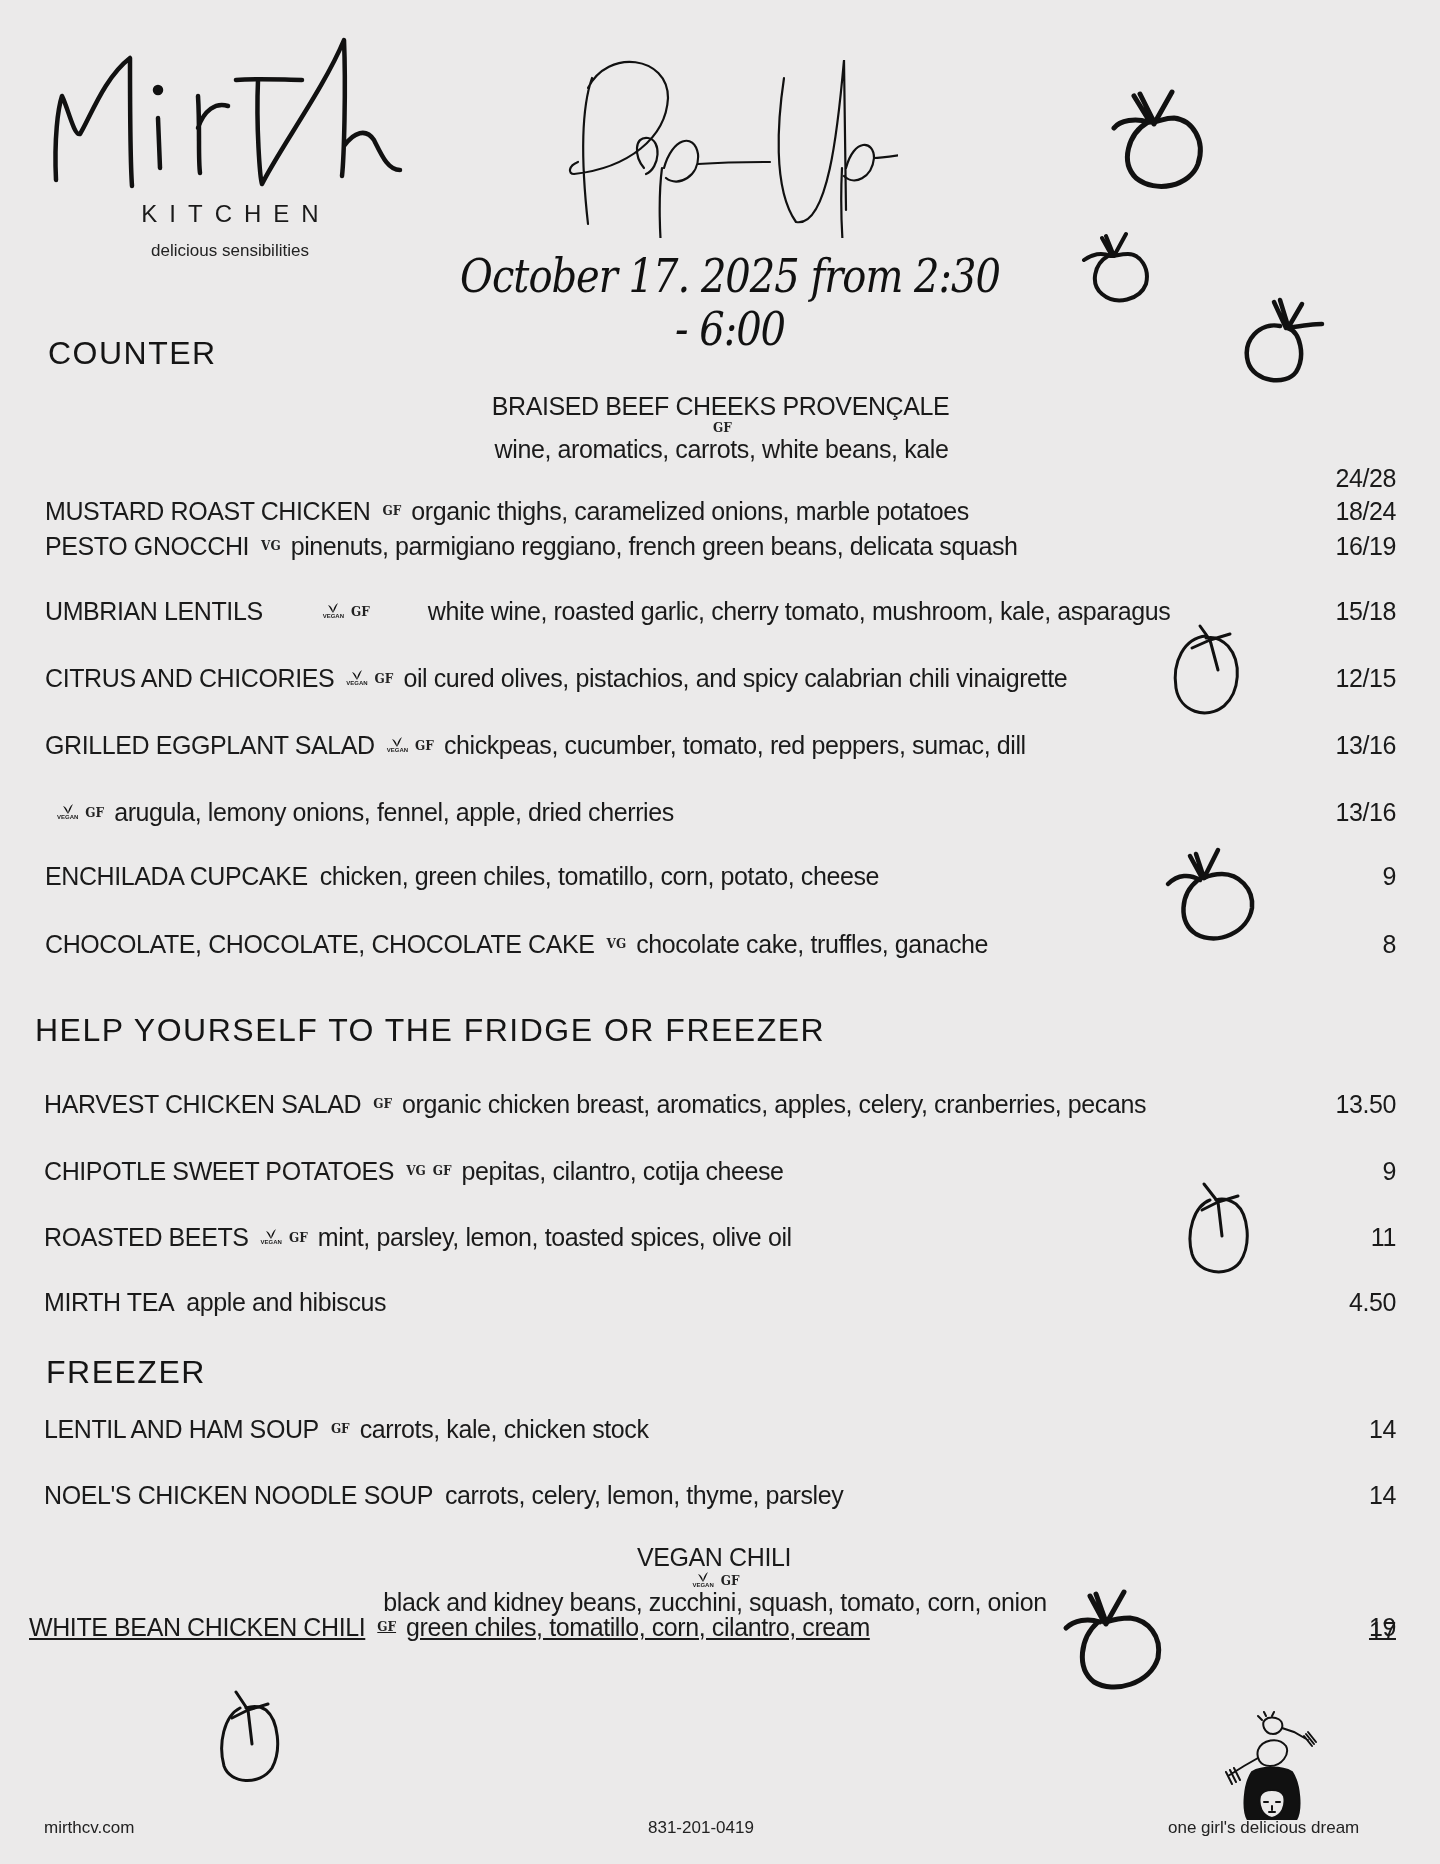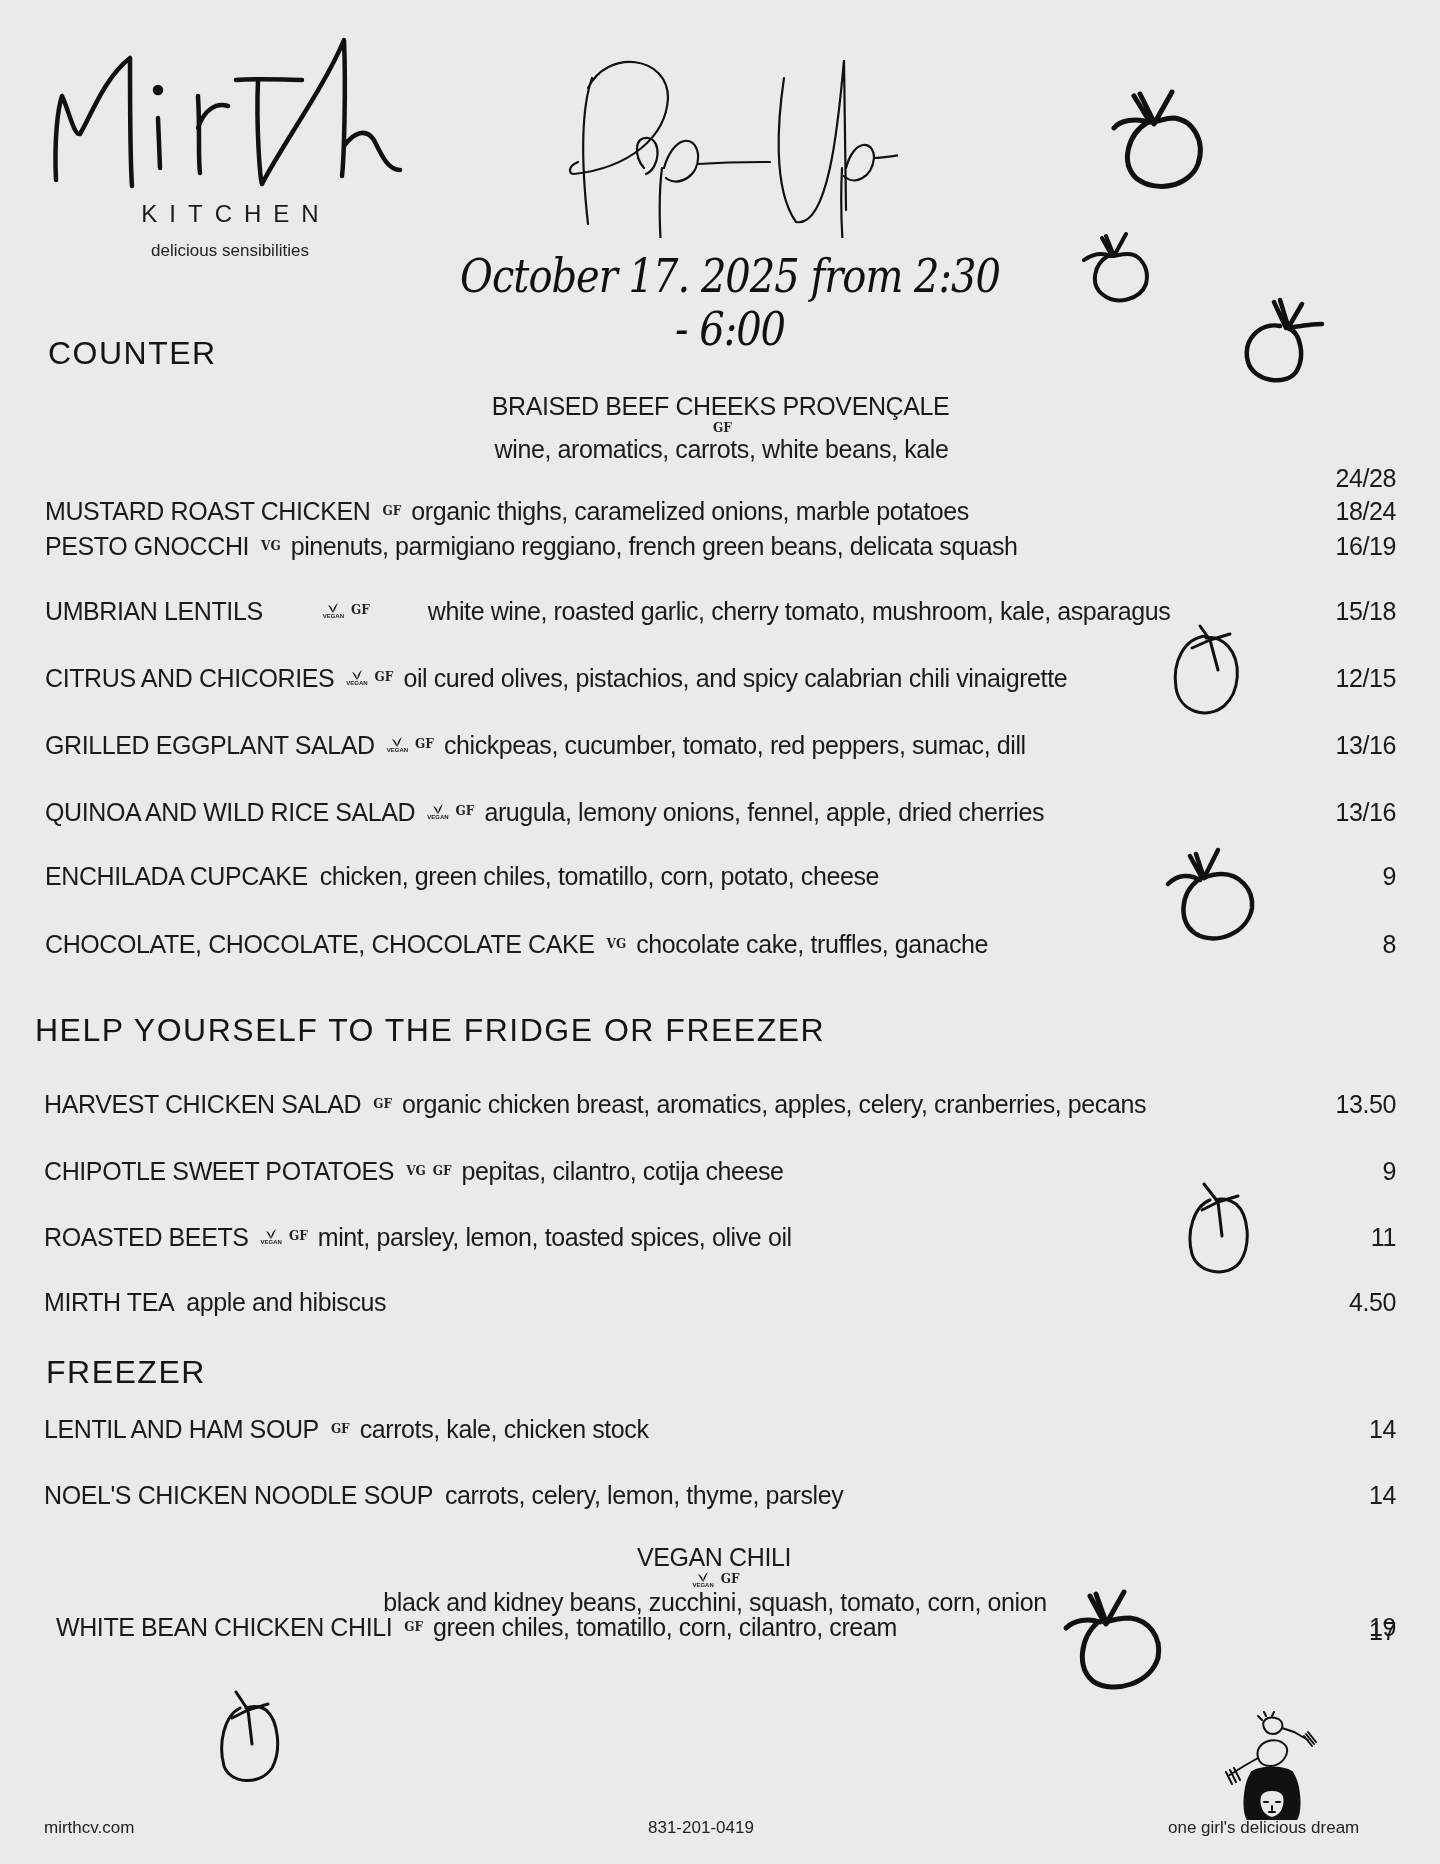--- a/index.html
+++ b/index.html
@@ -12,21 +12,21 @@
   .logo-script { left:48px; top:28px; width:360px; height:170px; }
   .logo-kitchen { left:0; width:460px; top:200px; text-align:center; font-size:24px; letter-spacing:12px; padding-left:12px; box-sizing:border-box; color:#1a1a1a; }
   .logo-tagline { left:0; width:460px; top:241px; text-align:center; font-size:17px; color:#222; }
   .popup-script { left:548px; top:28px; width:350px; height:210px; }
   .date-line { left:460px; top:238px; width:540px; height:90px; }
   .date-text { position:absolute; left:0; top:18px; width:100%; text-align:center; font-family:"DejaVu Serif", serif; font-style:italic; font-size:40px; letter-spacing:-1px; color:#111; transform:scaleY(1.15); }
   
   .section-title { font-weight:normal; font-size:32px; letter-spacing:1.5px; color:#151515; }
   .item { position:absolute; left:45px; right:44px; height:40px; display:flex; align-items:center; font-size:25px; letter-spacing:-0.4px; }
   .item-name { white-space:nowrap; color:#1a1a1a; }
-  .tags { display:inline-flex; align-items:flex-start; margin:0 8px 0 12px; gap:7px; }
+  .tags { display:inline-flex; align-items:flex-end; margin:0 8px 0 12px; gap:7px; }
   .tag-gf, .tag-vg { font-family:"DejaVu Serif", serif; font-size:12px; font-weight:bold; letter-spacing:0; color:#222; }
   .tag-vegan { display:inline-flex; flex-direction:column; align-items:center; line-height:1; }
   .tag-vegan svg { width:12px; height:10px; }
   .tag-vegan span { font-size:6px; font-weight:bold; letter-spacing:0; }
   .item-desc { white-space:nowrap; color:#1a1a1a; margin-left:2px; }
   .item-price { margin-left:auto; white-space:nowrap; color:#1a1a1a; }
   .tomato { position:absolute; }
   .footer { font-size:17px; color:#222; }
 </style>
 </head>
@@ -125,21 +125,20 @@
             <path d="M6 10 C6 6 4 3 1 2 C3 5 4 7 6 10 M6 10 C6 6 8 2 11 0 C9 4 8 7 6 10" fill="#111"></path>
           </svg>
           <span>VEGAN</span>
         </span>
         <span class="tag-gf">GF</span>
       </span>
       <span class="item-desc">chickpeas, cucumber, tomato, red peppers, sumac, dill</span>
       <span class="item-price">13/16</span>
     </div>
     <div class="item" style="top: 792px; left: 45px;">
-      <span class="item-name">QUINOA AND WILD RICE SALAD</span>
       <span class="tags">
         <span class="tag-vegan">
           <svg viewBox="0 0 12 10">
             <path d="M6 10 C6 6 4 3 1 2 C3 5 4 7 6 10 M6 10 C6 6 8 2 11 0 C9 4 8 7 6 10" fill="#111"></path>
           </svg>
           <span>VEGAN</span>
         </span>
         <span class="tag-gf">GF</span>
       </span>
       <span class="item-desc">arugula, lemony onions, fennel, apple, dried cherries</span>
@@ -225,21 +224,21 @@
           <svg viewBox="0 0 12 10">
             <path d="M6 10 C6 6 4 3 1 2 C3 5 4 7 6 10 M6 10 C6 6 8 2 11 0 C9 4 8 7 6 10" fill="#111"></path>
           </svg>
           <span>VEGAN</span>
         </span>
         <span class="tag-gf">GF</span>
       </span>
       <span class="item-desc">black and kidney beans, zucchini, squash, tomato, corn, onion</span>
       <span class="item-price">17</span>
     </div>
-    <div class="item" style="top: 1607px; left: 56px;">
+    <div class="item" style="top: 1607px; left: 29px; text-decoration: underline;">
       <span class="item-name">WHITE BEAN CHICKEN CHILI</span>
       <span class="tags">
         <span class="tag-gf">GF</span>
       </span>
       <span class="item-desc">green chiles, tomatillo, corn, cilantro, cream</span>
       <span class="item-price">19</span>
     </div>
   </div>
 
 <svg class="tomato" style="left:1100px; top:82px;" width="110" height="112" viewBox="0 0 110 112" fill="none" stroke="#111" stroke-width="5" stroke-linecap="round">

